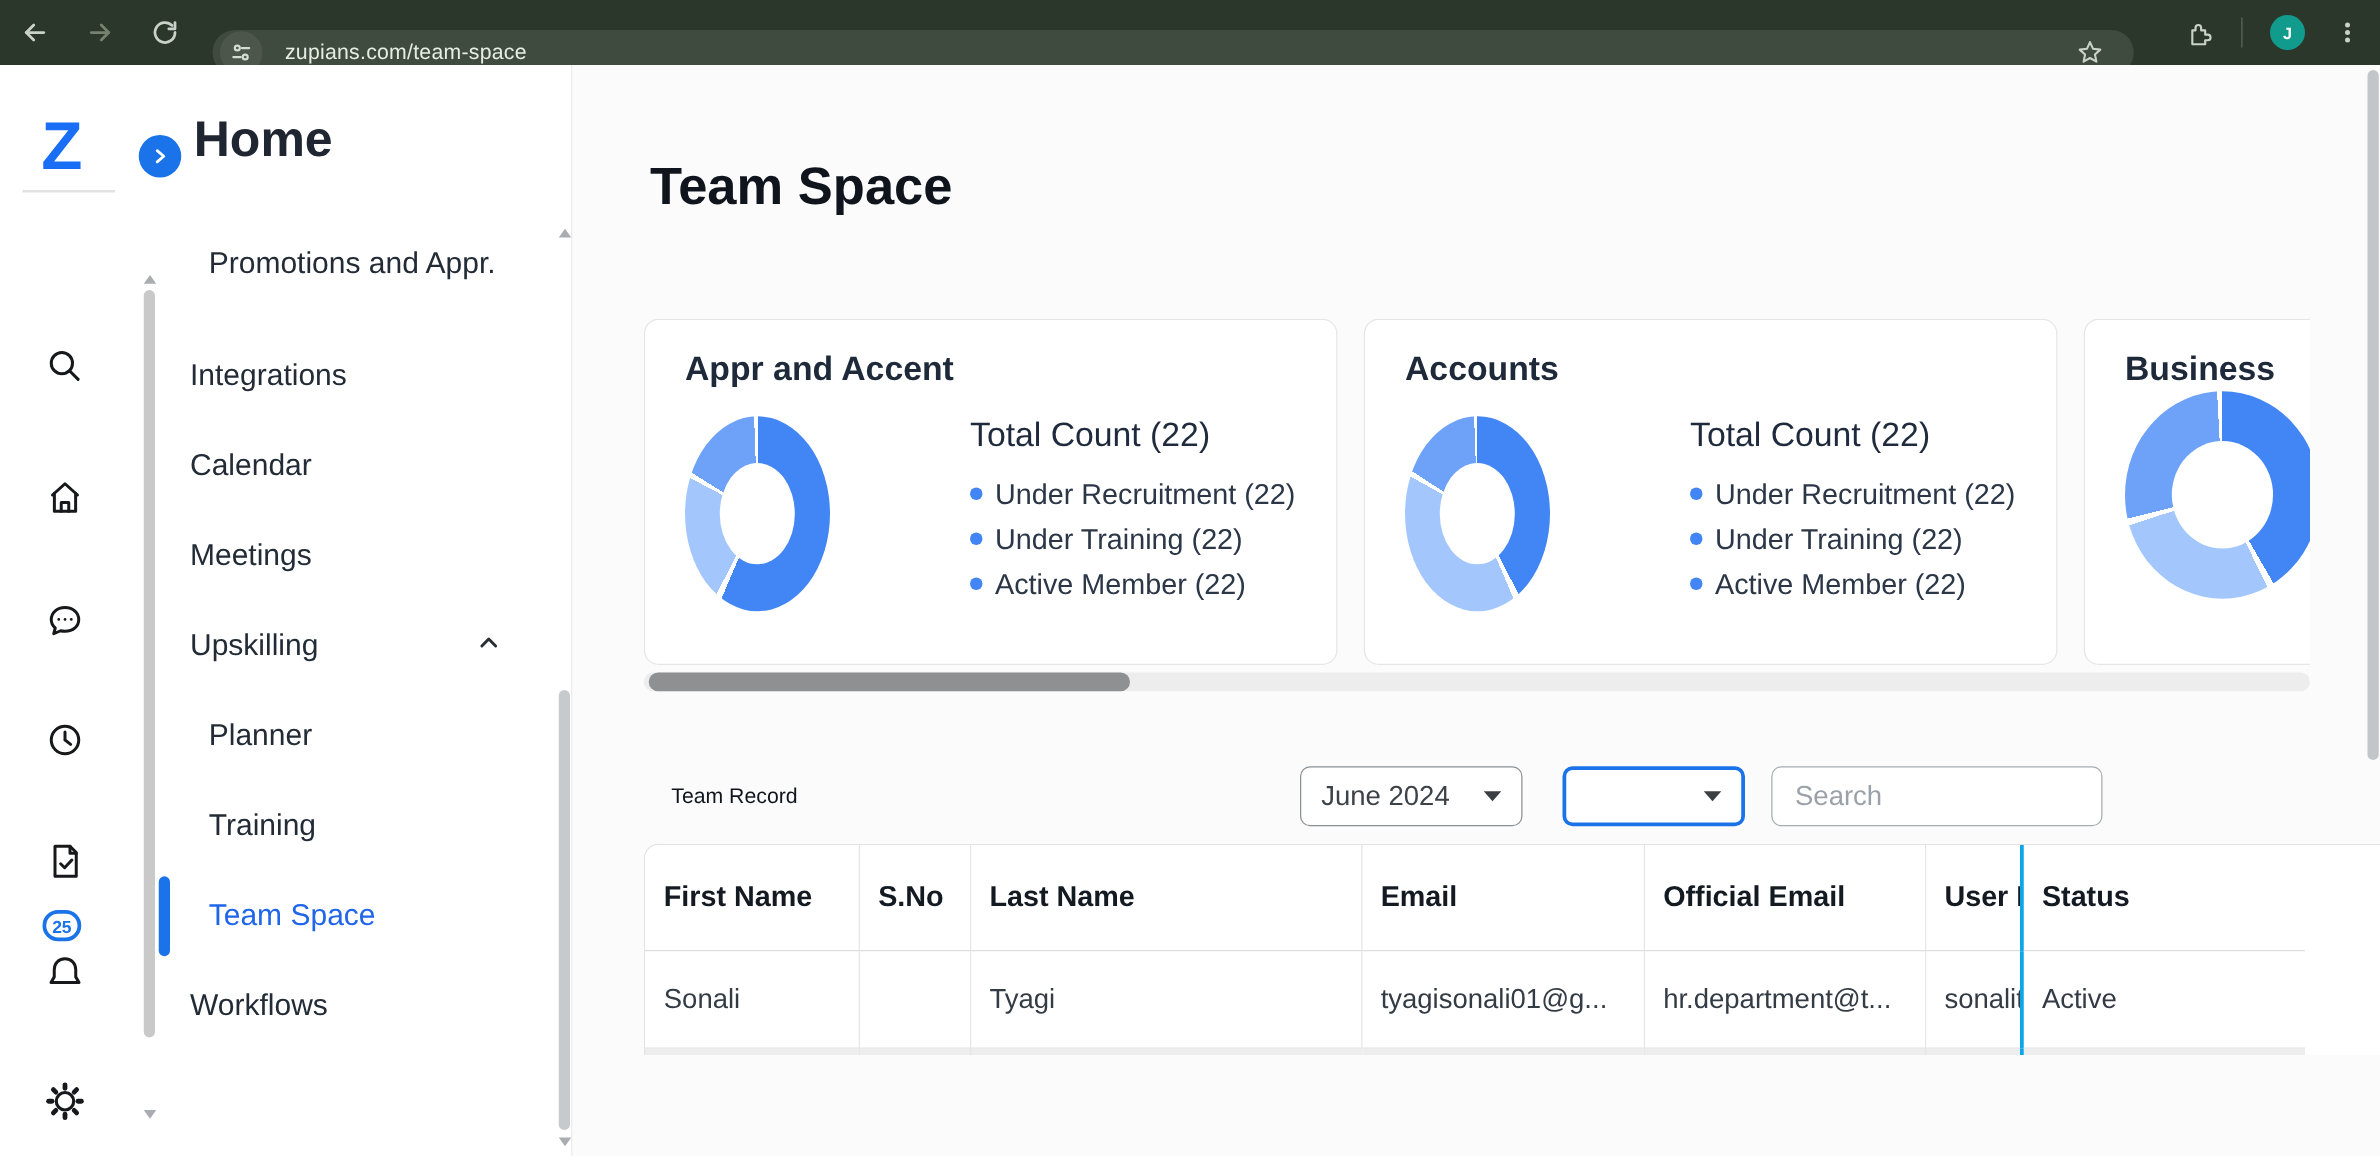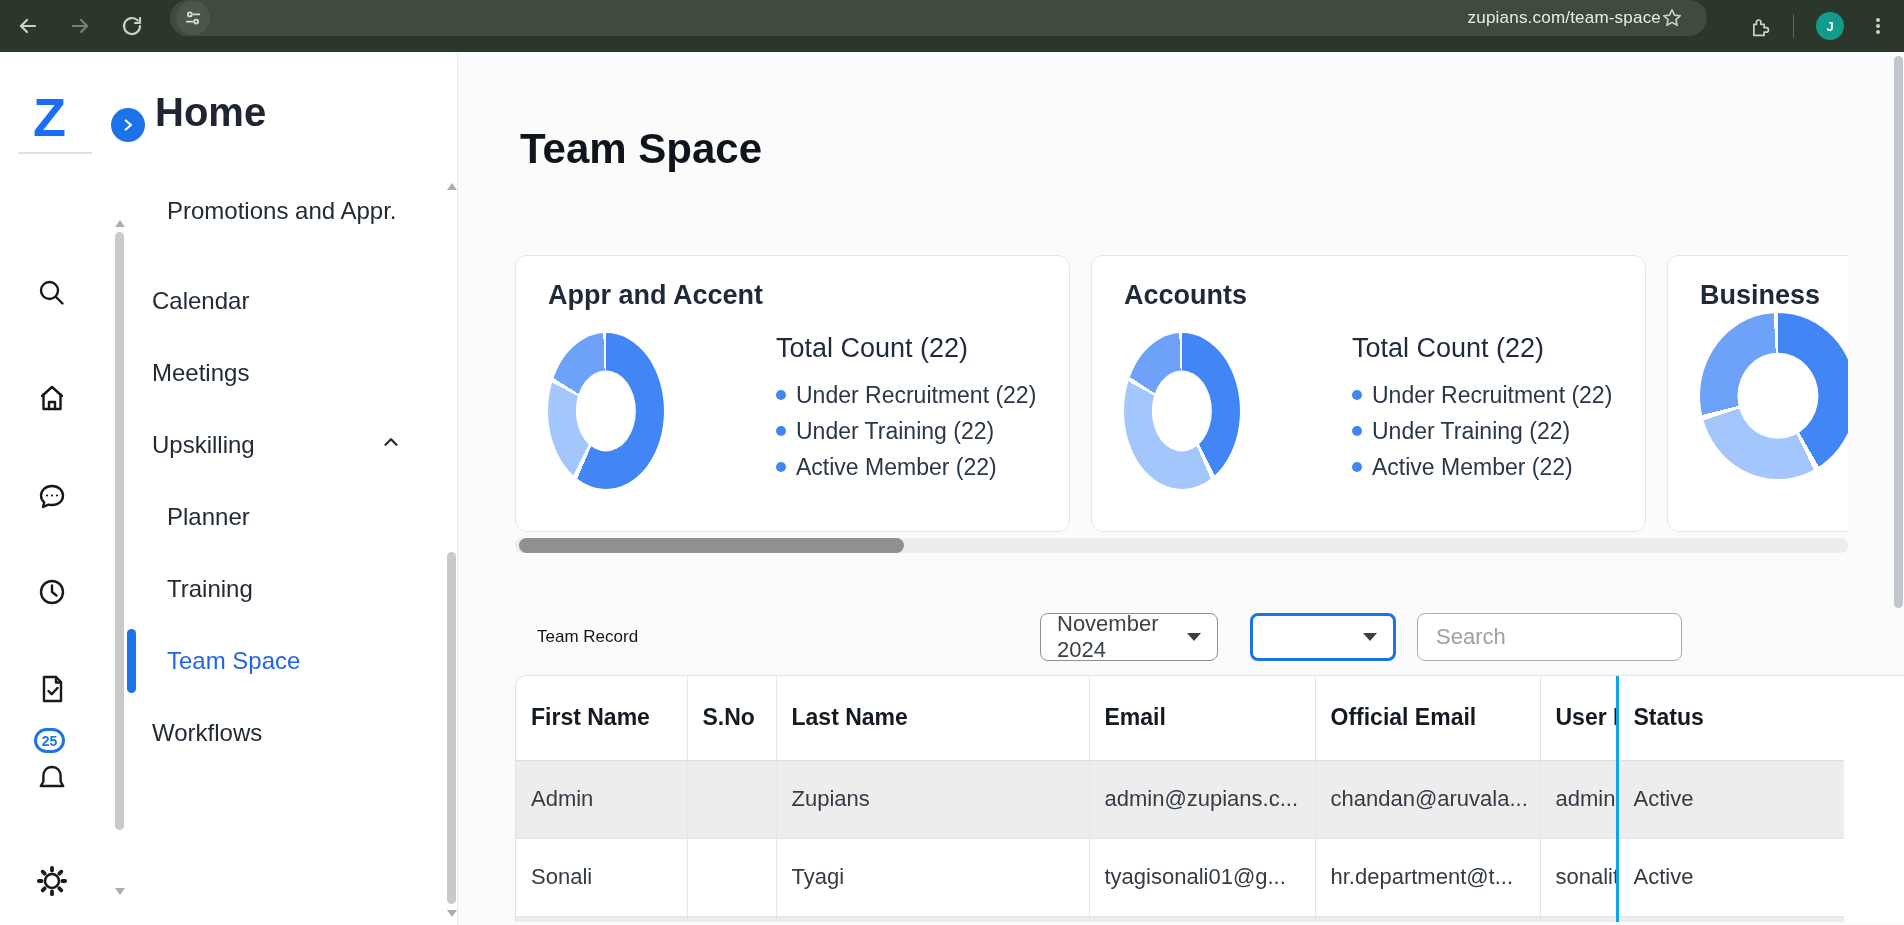--- a/index.html
+++ b/index.html
@@ -5,21 +5,21 @@
   html,body{margin:0;padding:0;background:#fff;}
   *{box-sizing:border-box;font-family:"Liberation Sans",sans-serif;}
   .screen{position:relative;width:1904px;height:925px;overflow:hidden;background:#fbfbfc;}
 
   
   .browser-bar{position:relative;height:52px;background:#2c372b;display:flex;align-items:center;}
   .bicon{display:flex;align-items:center;justify-content:center;flex:none;}
   .back-btn{margin-left:14px;width:28px;}
   .fwd-btn{margin-left:24px;width:28px;}
   .reload-btn{margin-left:24px;width:28px;}
-  .url-pill{position:absolute;left:170px;top:0;width:1537px;height:36px;border-radius:18px;background:#404b3f;display:flex;align-items:center;text-align:right;}
+  .url-pill{position:absolute;left:170px;top:24px;width:1537px;height:36px;border-radius:18px;background:#404b3f;display:flex;align-items:center;}
   .tune-wrap{width:34px;height:34px;margin-left:6px;border-radius:50%;background:#4c564b;display:flex;align-items:center;justify-content:center;flex:none;}
   .url-text{margin-left:18px;font-size:17px;color:#e7ece5;letter-spacing:.2px;flex:1;}
   .star-btn{margin-right:24px;}
   .bar-right{position:absolute;right:0;top:0;height:52px;display:flex;align-items:center;}
   .puzzle-btn{margin-right:22px;}
   .bar-divider{width:1px;height:24px;background:#5c665c;margin-right:22px;}
   .avatar{width:28px;height:28px;border-radius:50%;background:#119b8d;color:#fff;font-size:13px;font-weight:700;display:flex;align-items:center;justify-content:center;margin-right:24px;}
   .dots-btn{margin-right:16px;}
 
   
@@ -221,20 +221,23 @@
     <div class="rail-sb-thumb"></div>
     <span class="sb-arrow sb-down rail-sb-down"></span>
 
     <div class="nav-panel">
       <div class="nav-header">Home</div>
       <ul class="nav-list">
         <li class="nav-item lvl2 tall">
             <span>Promotions and Appr.</span>
           </li>
         <li class="nav-item">
+            <span>Integrations</span>
+          </li>
+        <li class="nav-item">
             <span>Calendar</span>
           </li>
         <li class="nav-item">
             <span>Meetings</span>
           </li>
         <li class="nav-item">
           <span>Upskilling</span>
           <span class="chev">
             <svg width="22" height="22" viewBox="0 0 24 24" fill="none" stroke="#2a2f36" stroke-width="2.6" stroke-linecap="round" stroke-linejoin="round">
                 <path d="M6 15l6-6 6 6"></path>
@@ -327,21 +330,21 @@
         </div>
       </div>
 
       <div class="hscrollbar">
         <div class="hscroll-thumb"></div>
       </div>
 
       <div class="record-bar">
         <div class="record-title">Team Record</div>
         <div class="select month-select">
-          <span>November 2024</span>
+          <span>June 2024</span>
           <span class="caret"></span>
         </div>
         <div class="select blue-select">
           <span></span>
           <span class="caret"></span>
         </div>
         <input class="search-input" type="text" placeholder="Search" style="">
       </div>
 
       <div class="table-wrap">
@@ -360,29 +363,20 @@
               <th>First Name</th>
               <th>S.No</th>
               <th>Last Name</th>
               <th>Email</th>
               <th>Official Email</th>
               <th>User Name</th>
               <th class="col-status">Status</th>
             </tr>
           </thead>
           <tbody>
-            <tr class="alt">
-              <td>Admin</td>
-              <td></td>
-              <td>Zupians</td>
-              <td>admin@zupians.c...</td>
-              <td>chandan@aruvala...</td>
-              <td>admin</td>
-              <td class="col-status">Active</td>
-            </tr>
             <tr>
               <td>Sonali</td>
               <td></td>
               <td>Tyagi</td>
               <td>tyagisonali01@g...</td>
               <td>hr.department@t...</td>
               <td>sonalit</td>
               <td class="col-status">Active</td>
             </tr>
             <tr class="sliver">

